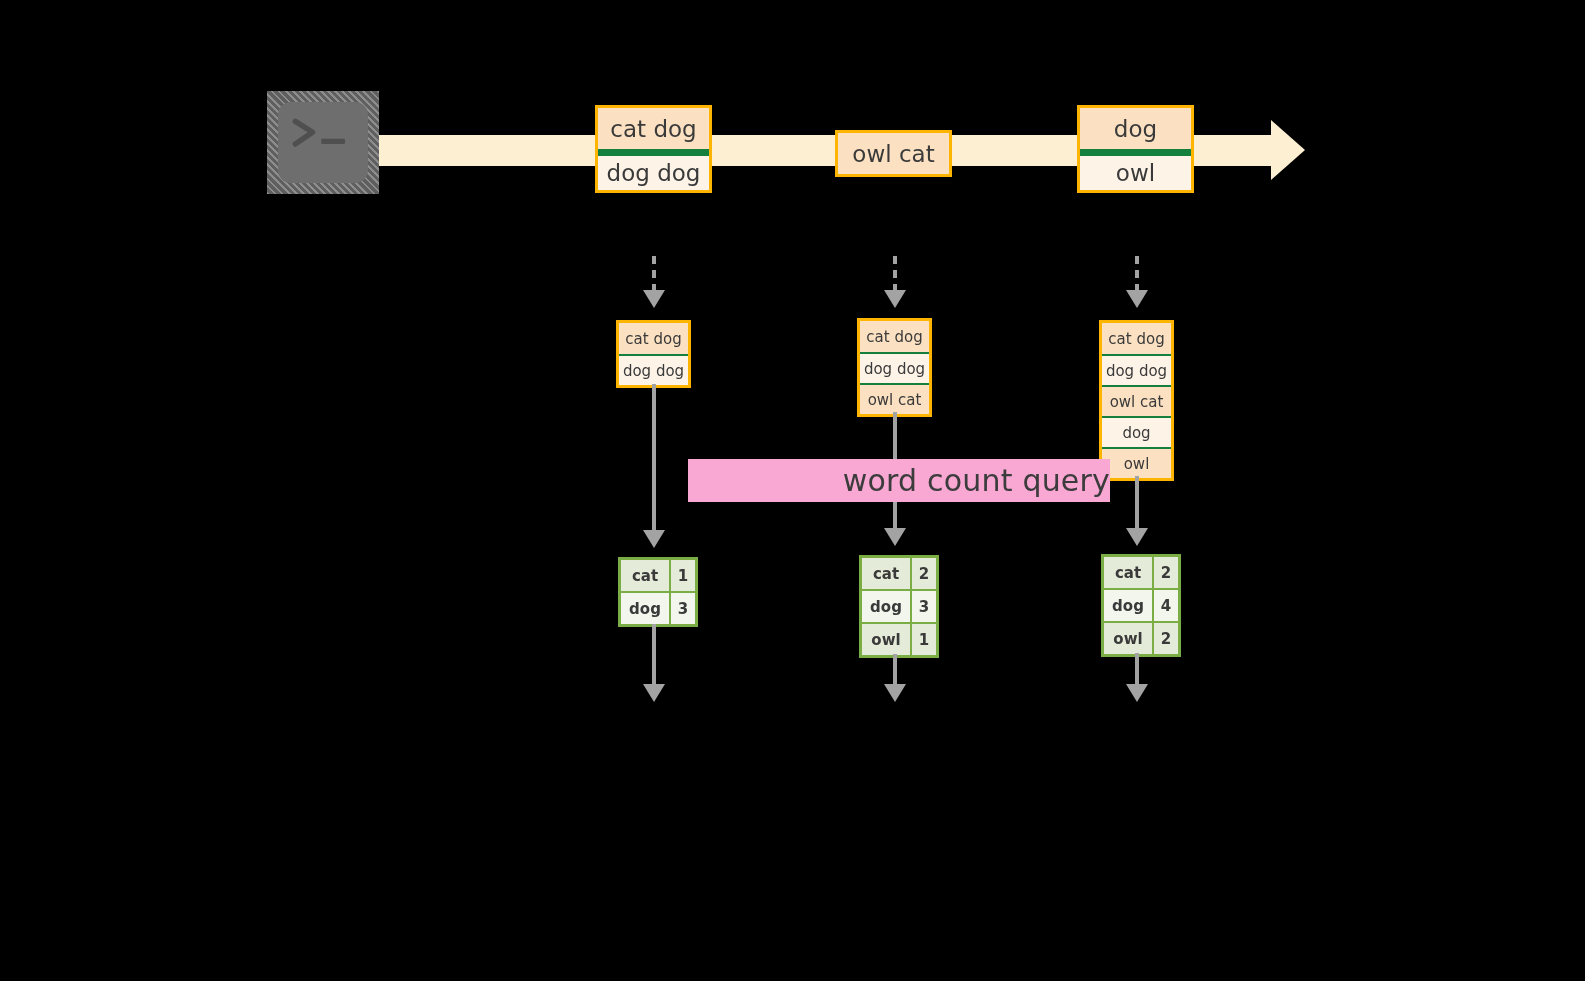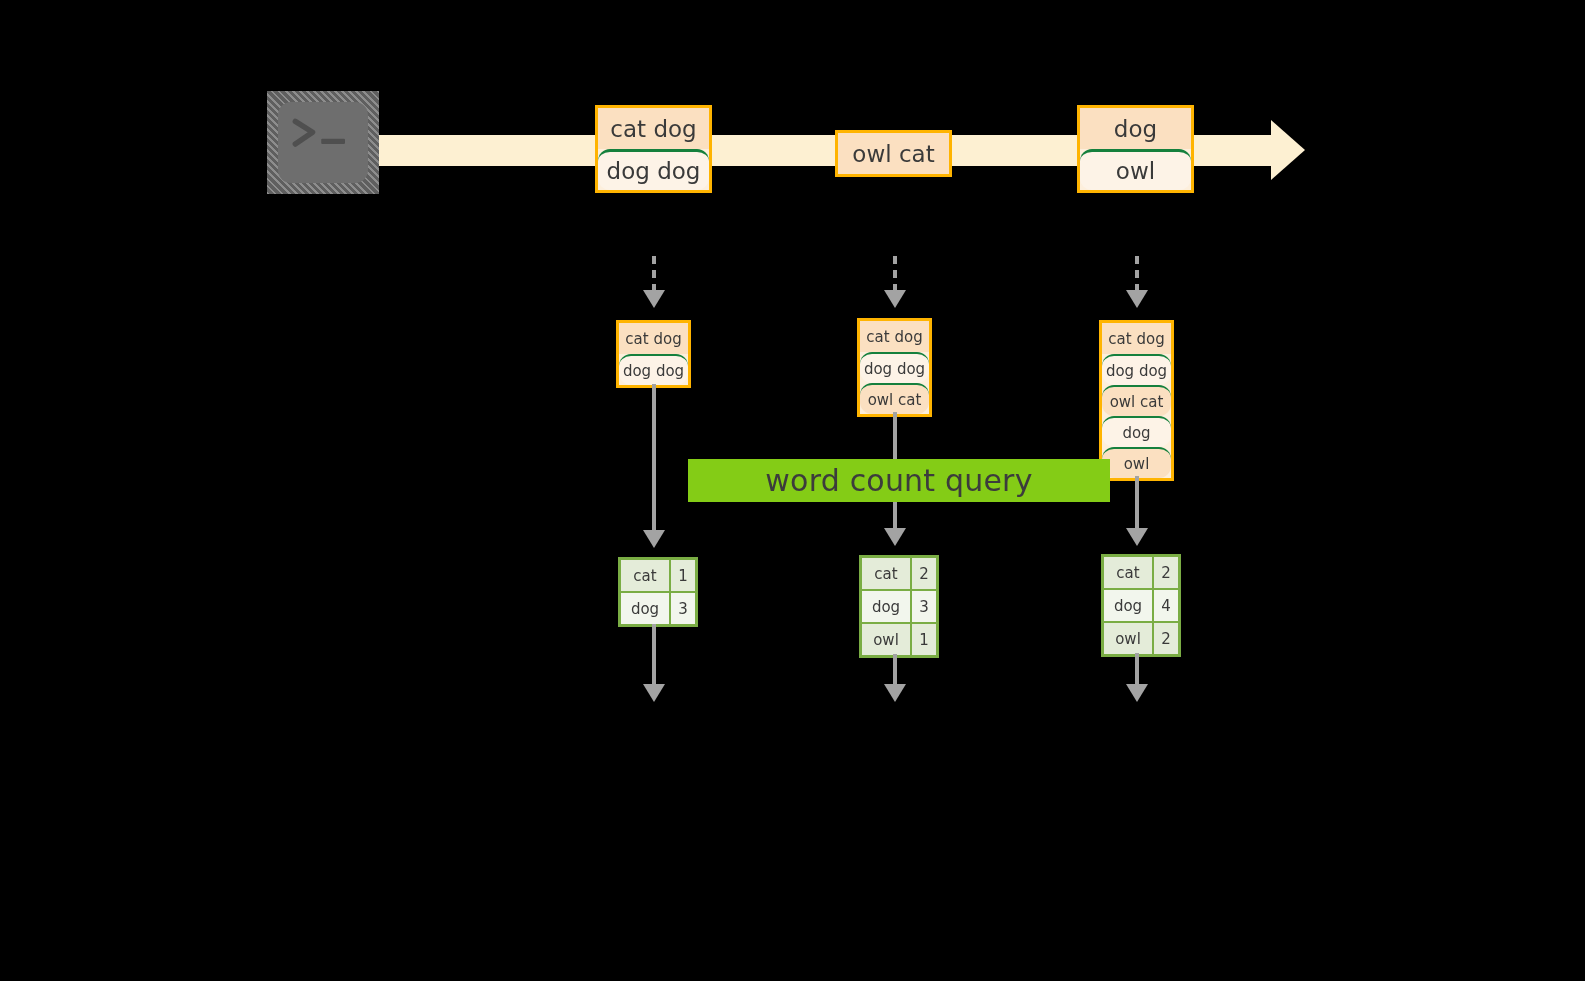--- a/index.html
+++ b/index.html
@@ -65,37 +65,38 @@
   .msgbox .cell {
     box-sizing: border-box;
     display: flex;
     align-items: center;
     justify-content: center;
     color: #3a3a3a;
     white-space: nowrap;
   }
   .msgbox .cell.shade-dark { background: #fbe0c1; }
   .msgbox .cell.shade-light { background: #fdf3e7; }
-  .msgbox .cell + .cell { border-top: 3px solid #15803d; border-radius: 12px; }
+  .msgbox .cell + .cell { border-top: 7px solid #15803d; }
 
   
   .msgbox.big .cell { font-size: 23px; height: 41px; }
   
   .msgbox.batch { border-width: 3px; }
   .msgbox.batch .cell { font-size: 15px; height: 31px; }
   .msgbox.batch .cell + .cell { border-top-width: 2px; }
 
   
   .table {
     position: absolute;
     box-sizing: border-box;
     border: 3px solid #7aad44;
     background: #eef3e6;
     display: flex;
     flex-direction: column;
+    font-weight: bold;
   }
   .table .row {
     display: flex;
     height: 31px;
   }
   .table .row + .row { border-top: 2px solid #7aad44; }
   .table .row .k,
   .table .row .v {
     box-sizing: border-box;
     display: flex;
@@ -126,24 +127,24 @@
     position: absolute;
     width: 0; height: 0;
     border-left: 11px solid transparent;
     border-right: 11px solid transparent;
     border-top: 18px solid #a3a3a3;
   }
 
   
   .banner {
     position: absolute;
-    background: #84cc16;
+    background: #f9a8d4;
     display: flex;
     align-items: center;
-    justify-content: center;
+    justify-content: flex-end;
   }
   .banner-label {
     font-size: 30px;
     color: #3c3c3c;
     letter-spacing: 0.2px;
   }
 </style>
 </head>
 <body>
 

